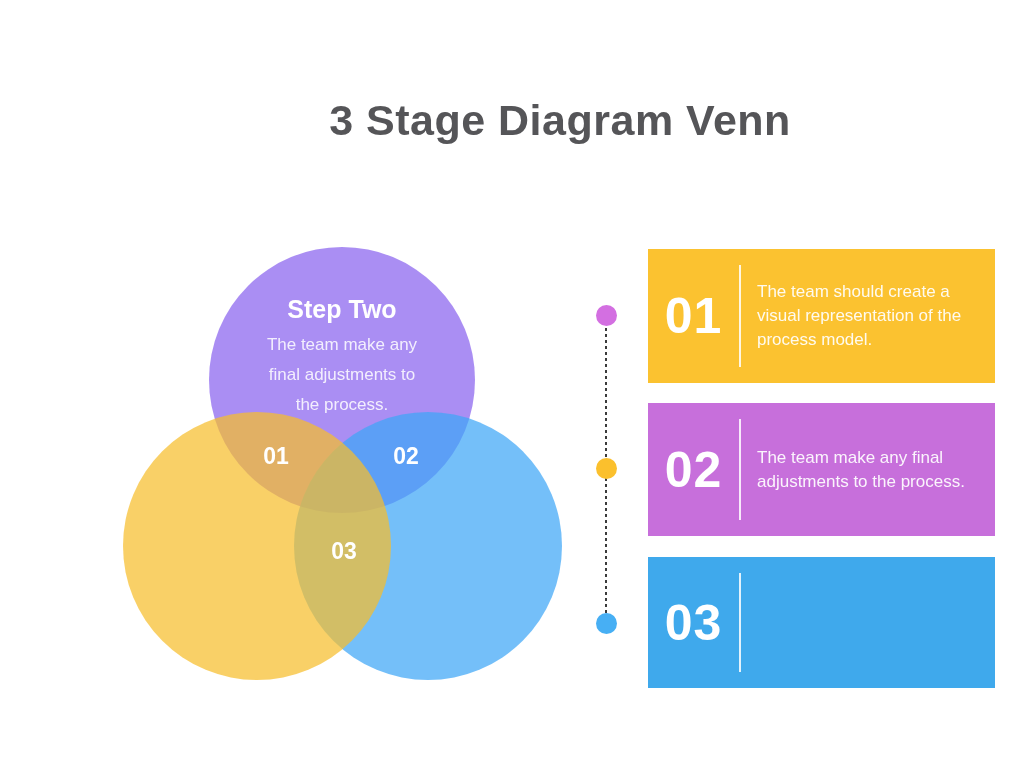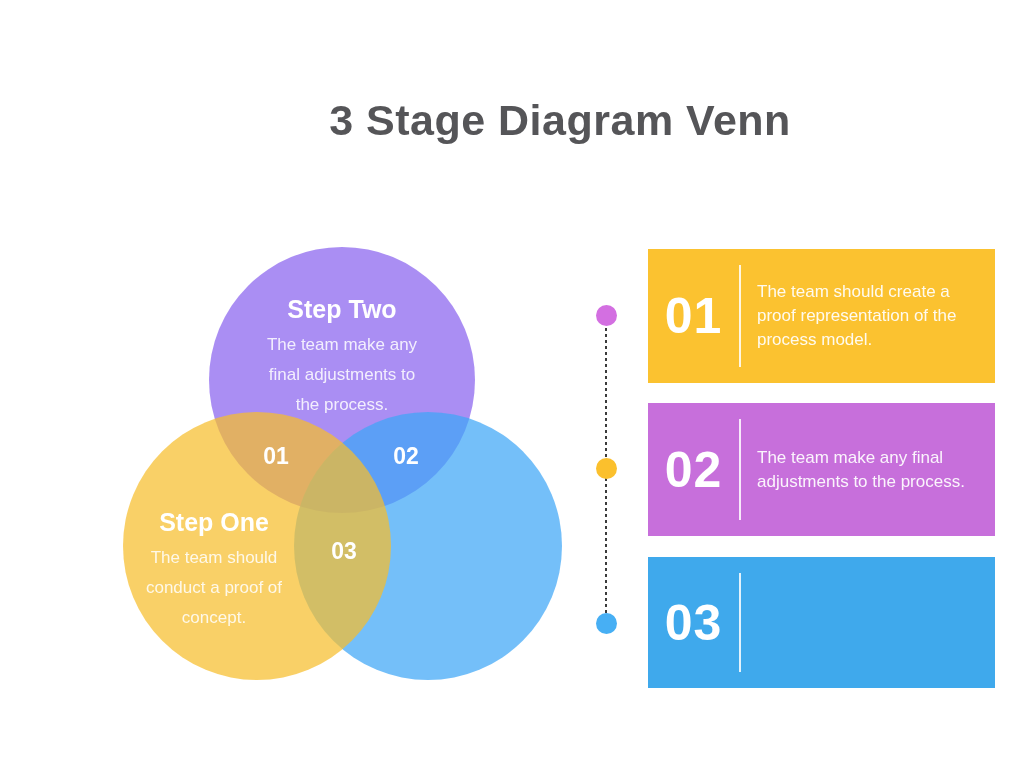--- a/index.html
+++ b/index.html
@@ -115,42 +115,38 @@
 
     <div class="circle circle-two" style="background: rgba(142, 104, 239, 0.75);"></div>
     <div class="circle circle-three" style="background: rgba(62, 166, 246, 0.72);"></div>
     <div class="circle circle-one" style="background: rgba(247, 190, 45, 0.72);"></div>
 
     <div class="circle-text text-two">
       <div class="circle-title">Step Two</div>
       <div class="circle-body">The team make any final adjustments to the process.</div>
     </div>
 
-    <div class="circle-text text-one">
-      <div class="circle-title">Step One</div>
-      <div class="circle-body">The team should conduct a proof of concept.</div>
-    </div>
 
 
     <div class="ix-label ix-01">01</div>
     <div class="ix-label ix-02">02</div>
     <div class="ix-label ix-03">03</div>
   </div>
 
   <div>
     <div class="timeline-line" style="background: repeating-linear-gradient(rgb(59, 59, 59) 0px, rgb(59, 59, 59) 3px, transparent 3px, transparent 6px);"></div>
     <div class="timeline-dot dot-1" style="background: rgb(211, 111, 225);"></div>
     <div class="timeline-dot dot-2" style="background: rgb(251, 192, 45);"></div>
     <div class="timeline-dot dot-3" style="background: rgb(71, 175, 244);"></div>
   </div>
 
   <section class="card card-1" style="background: rgb(251, 194, 48);">
     <div class="card-number">01</div>
     <div class="card-divider"></div>
-    <div class="card-text">The team should create a proof representation of the process model.</div>
+    <div class="card-text">The team should create a visual representation of the process model.</div>
   </section>
 
   <section class="card card-2" style="background: rgb(199, 111, 219);">
     <div class="card-number">02</div>
     <div class="card-divider"></div>
     <div class="card-text">The team make any final adjustments to the process.</div>
   </section>
 
   <section class="card card-3" style="background: rgb(63, 169, 236);">
     <div class="card-number">03</div>

